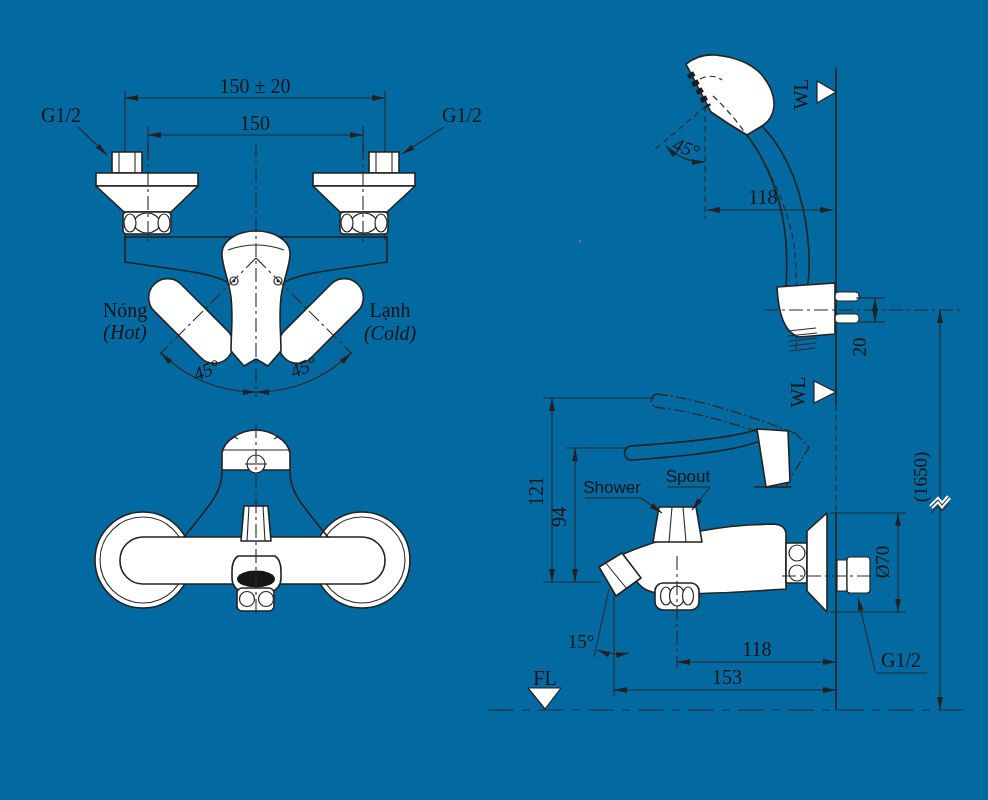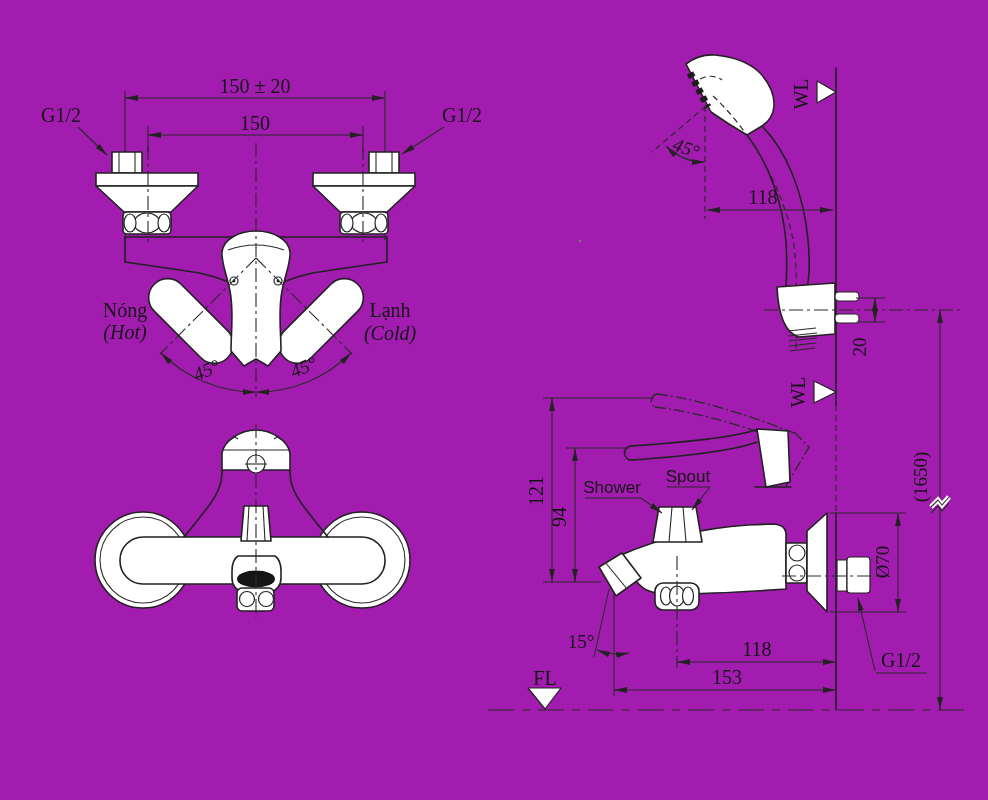--- a/index.html
+++ b/index.html
@@ -1,16 +1,16 @@
 <!DOCTYPE html>
 <html><head>
 <meta charset="utf-8">
 <style>
   html,body{margin:0;padding:0;background:#fff;}
-  .stage{position:relative;width:988px;height:800px;background:#a21caf;overflow:hidden;}
+  .stage{position:relative;width:988px;height:800px;background:#0369a1;overflow:hidden;}
   svg{display:block;}
   svg text{fill:#151515;font-family:"Liberation Serif","DejaVu Serif",serif;font-size:20px;}
   text.sans{font-family:"Liberation Sans","DejaVu Sans",sans-serif;font-size:17px;}
   text.it{font-style:italic;}
   text.sm{font-size:19px;}
   .ln{stroke:#222;stroke-width:1.6;fill:none;stroke-linecap:round;stroke-linejoin:round;}
   .thin{stroke:#2b2b2b;stroke-width:1.1;fill:none;}
   .dim{stroke:#2b2b2b;stroke-width:1.1;fill:none;}
   .cl{stroke:#2b2b2b;stroke-width:1.1;fill:none;stroke-dasharray:14 4 3 4;}
   .dash{stroke:#2b2b2b;stroke-width:1.2;fill:none;stroke-dasharray:6 4;}

